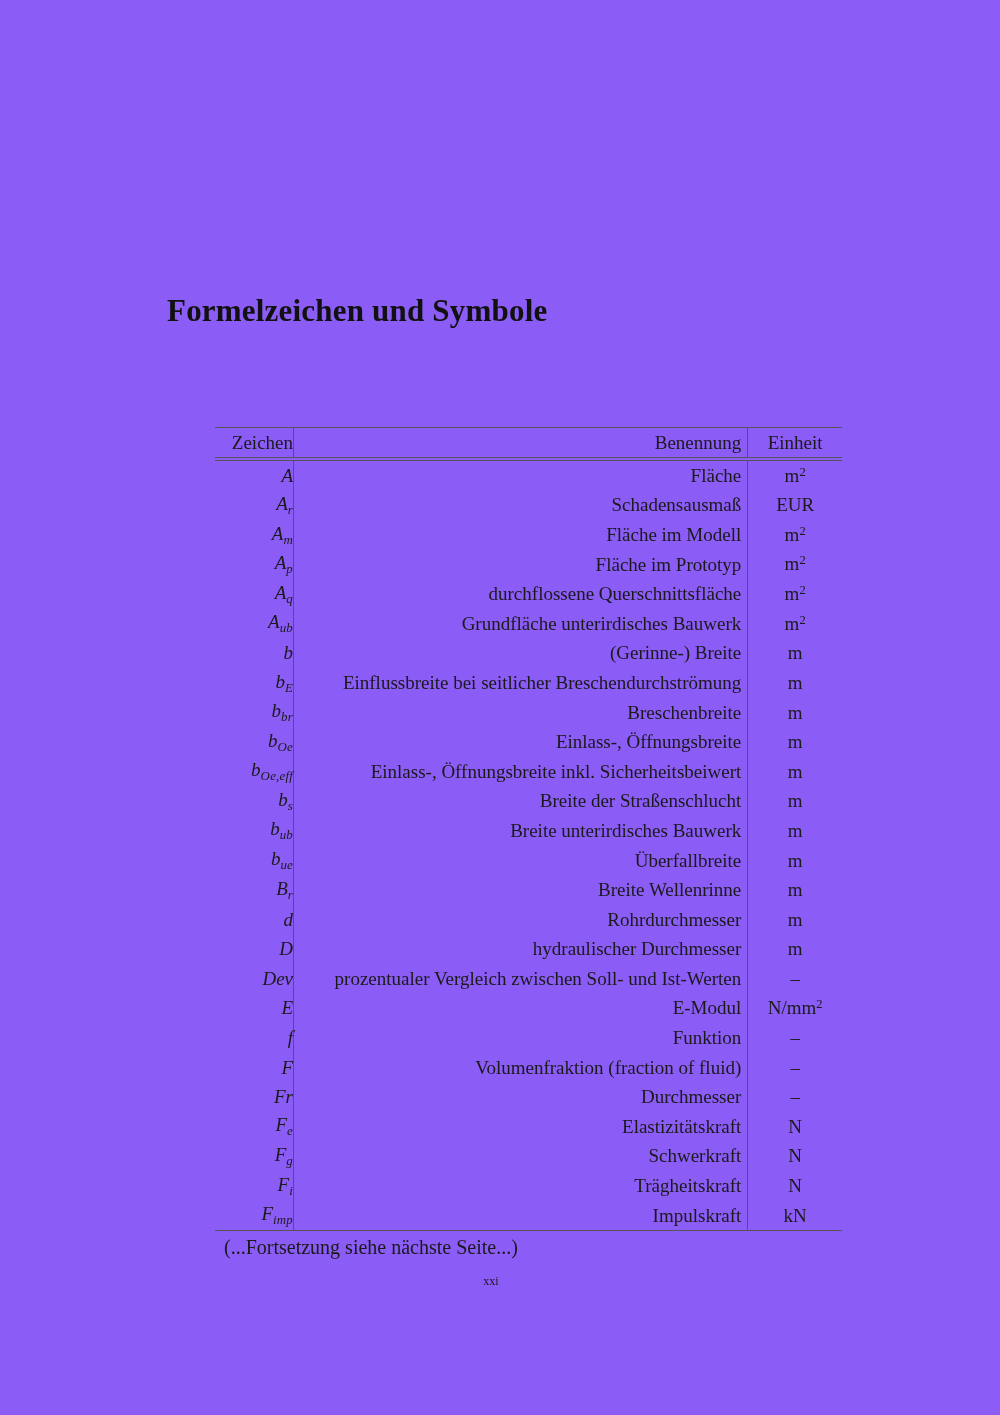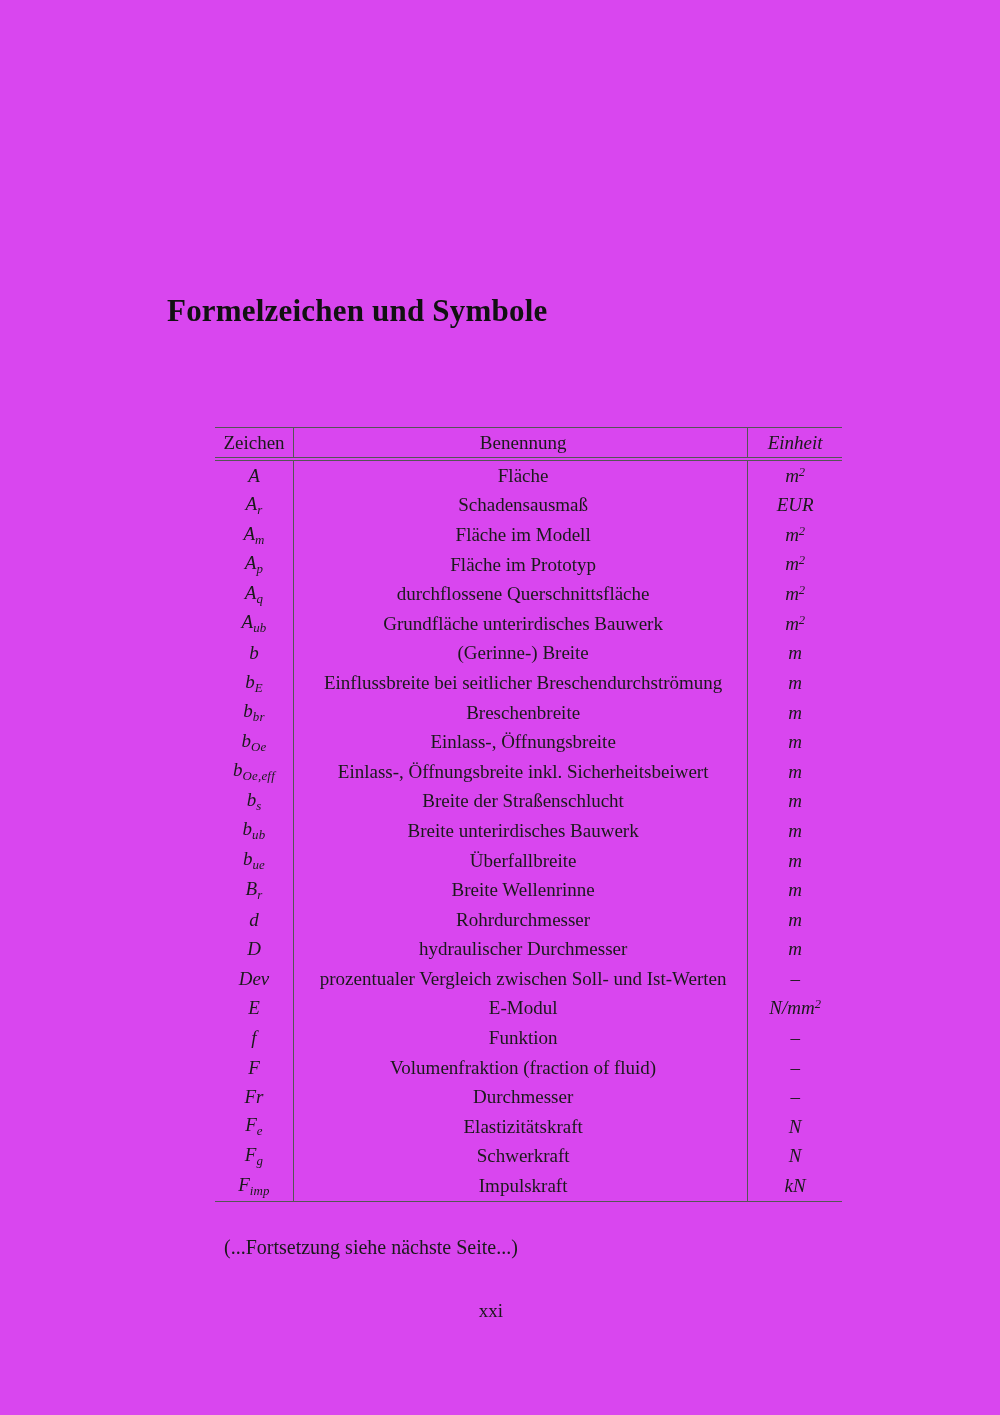--- a/index.html
+++ b/index.html
@@ -1,20 +1,20 @@
 <!DOCTYPE html>
 <html><head>
 <meta charset="utf-8">
 <style>
   html, body { margin: 0; padding: 0; background: #ffffff; }
   .page {
     position: relative;
     width: 1000px;
     height: 1415px;
-    background: #d946ef;
+    background: #8b5cf6;
     color: #1a1a1a;
     font-family: "Liberation Serif", "DejaVu Serif", serif;
     overflow: hidden;
   }
   .page-title {
     position: absolute;
     left: 167px;
     top: 294px;
     font-size: 31px;
     font-weight: bold;
@@ -31,43 +31,42 @@
     font-size: 19px;
     color: #1a1a1a;
   }
   table.symbols th, table.symbols td {
     padding: 0;
     font-weight: normal;
     vertical-align: middle;
   }
   table.symbols th { height: 29px; border-top: 1px solid #555; border-bottom: 4px double #555; }
   table.symbols td { height: 29.6px; }
-  .col-symbol { width: 79px;  text-align: center; border-right: 1px solid #555; }
-  .col-name   { width: 451px; text-align: center; padding-left: 11px !important; padding-right: 6px !important; }
-  .col-unit   { width: 96px;  text-align: center; border-left: 1px solid #555; font-style: italic; }
+  .col-symbol { width: 79px;  text-align: right; border-right: 1px solid #555; }
+  .col-name   { width: 451px; text-align: right; padding-left: 11px !important; padding-right: 6px !important; }
+  .col-unit   { width: 96px;  text-align: center; border-left: 1px solid #555; }
   tbody tr:last-child td { border-bottom: 1px solid #555; margin-top: 15px; }
   .sym-base { font-style: italic; }
   .sym-sub  { font-style: italic; font-size: 0.68em; vertical-align: -0.3em; letter-spacing: 0.2px; }
   .it { }
   .unit-sup { font-size: 0.66em; vertical-align: 0.5em; }
   .footer-note {
     position: absolute;
     left: 224px;
     top: 1236px;
     font-size: 20px;
     color: #1a1a1a;
   }
   .page-number {
     position: absolute;
     left: 491px;
     top: 1274px;
     transform: translateX(-50%);
-    font-size: 19px;
-    color: #1a1a1a;
-    margin-top: 26px;
+    font-size: 12px;
+    color: #1a1a1a;
   }
 </style>
 </head>
 <body>
 
 <div class="page">
 
   <div class="page-title">Formelzeichen und Symbole</div>
 
   <table class="symbols">
@@ -193,20 +192,25 @@
           <td class="col-symbol"><span class="sym-base">F</span><span class="sym-sub">e</span></td>
           <td class="col-name"><span>Elastizitätskraft</span></td>
           <td class="col-unit"><span>N</span></td>
         </tr>
         <tr>
           <td class="col-symbol"><span class="sym-base">F</span><span class="sym-sub">g</span></td>
           <td class="col-name"><span>Schwerkraft</span></td>
           <td class="col-unit"><span>N</span></td>
         </tr>
         <tr>
+          <td class="col-symbol"><span class="sym-base">F</span><span class="sym-sub">i</span></td>
+          <td class="col-name"><span>Trägheitskraft</span></td>
+          <td class="col-unit"><span>N</span></td>
+        </tr>
+        <tr>
           <td class="col-symbol"><span class="sym-base">F</span><span class="sym-sub">imp</span></td>
           <td class="col-name"><span>Impulskraft</span></td>
           <td class="col-unit"><span>kN</span></td>
         </tr>
       </tbody>
   </table>
 
   <div class="footer-note">(...Fortsetzung siehe nächste Seite...)</div>
   <div class="page-number">xxi</div>
 

